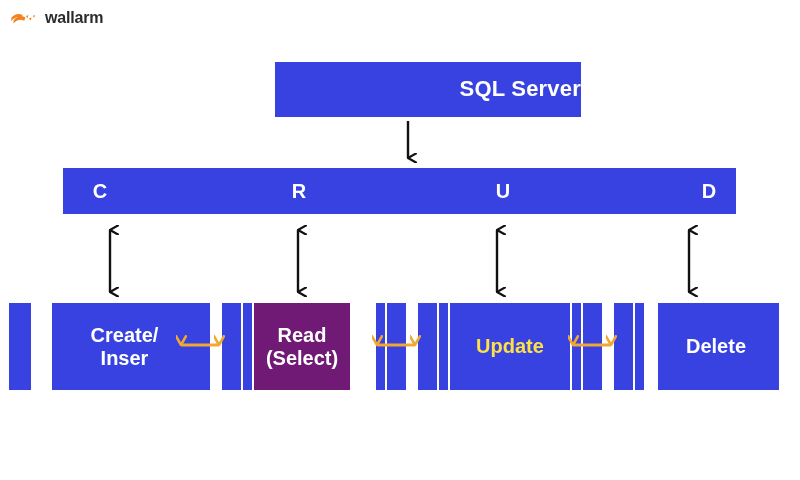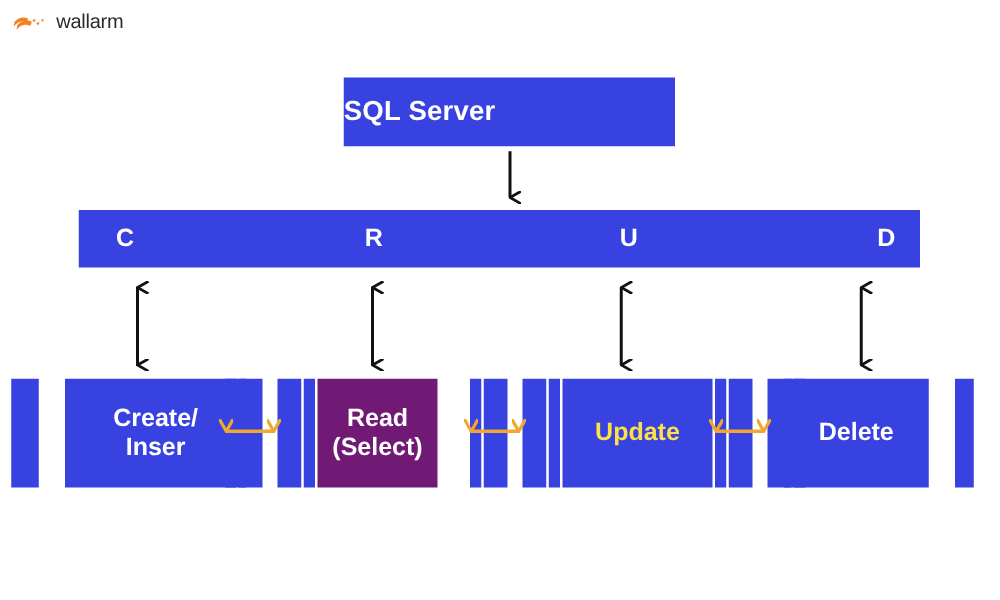--- a/index.html
+++ b/index.html
@@ -27,21 +27,21 @@
     height: 22px;
   }
   #brand .mark {
     width: 28px;
     height: 16px;
     display: block;
   }
   #brand .wordmark {
     font-family: "Liberation Sans", sans-serif;
     font-size: 16px;
-    font-weight: 400;
+    font-weight: 700;
     color: #2b2b2b;
     letter-spacing: -0.2px;
     line-height: 1;
   }
 
   
   .blue {
     background: #3742e0;
     position: absolute;
     box-sizing: border-box;
@@ -52,25 +52,25 @@
     font-weight: 700;
     text-align: center;
     line-height: 1.12;
     white-space: pre-line;
   }
 
   
   #sql-server-box {
     left: 275px;
     top: 62px;
-    width: 265px;
+    width: 306px;
     height: 55px;
     display: flex;
     align-items: center;
-    justify-content: flex-start;
+    justify-content: flex-end;
   }
   #sql-server-box .cap {
     font-size: 22px;
     letter-spacing: 0.2px;
   }
 
   
   #crud-bar {
     left: 63px;
     top: 168px;
@@ -158,21 +158,21 @@
 <div class="blue op-box" style="left: 418px; width: 19px; background: rgb(55, 66, 224);"></div>
 <div class="blue op-box" style="left: 439px; width: 9px; background: rgb(55, 66, 224);"></div>
 <div class="blue op-box" style="left: 450px; width: 120px; background: rgb(55, 66, 224);">
   <span class="cap" style="color: #fde047;">Update</span>
 </div>
 <div class="blue op-box" style="left: 572px; width: 9px; background: rgb(55, 66, 224);"></div>
 <div class="blue op-box" style="left: 583px; width: 19px; background: rgb(55, 66, 224);"></div>
 
 <div class="blue op-box" style="left: 614px; width: 19px; background: rgb(55, 66, 224);"></div>
 <div class="blue op-box" style="left: 635px; width: 9px; background: rgb(55, 66, 224);"></div>
-<div class="blue op-box" style="left: 627px; width: 116px; background: rgb(55, 66, 224);">
+<div class="blue op-box" style="left: 658px; width: 116px; background: rgb(55, 66, 224);">
   <span class="cap" style="color: rgb(255, 255, 255);">Delete</span>
 </div>
 <div class="blue op-box" style="left: 764px; width: 15px; background: rgb(55, 66, 224);"></div>
 
 <svg id="arrow-layer" viewBox="0 0 800 480">
   <defs>
     <marker id="headDown" markerWidth="10" markerHeight="10" refX="5" refY="9" orient="auto" markerUnits="userSpaceOnUse">
       <path d="M0.6,1.2 L5,9 L9.4,1.2" fill="none" stroke="#111111" stroke-width="2.2" stroke-linecap="square" stroke-linejoin="miter"></path>
     </marker>
     <marker id="headUp" markerWidth="10" markerHeight="10" refX="5" refY="9" orient="auto" markerUnits="userSpaceOnUse">

